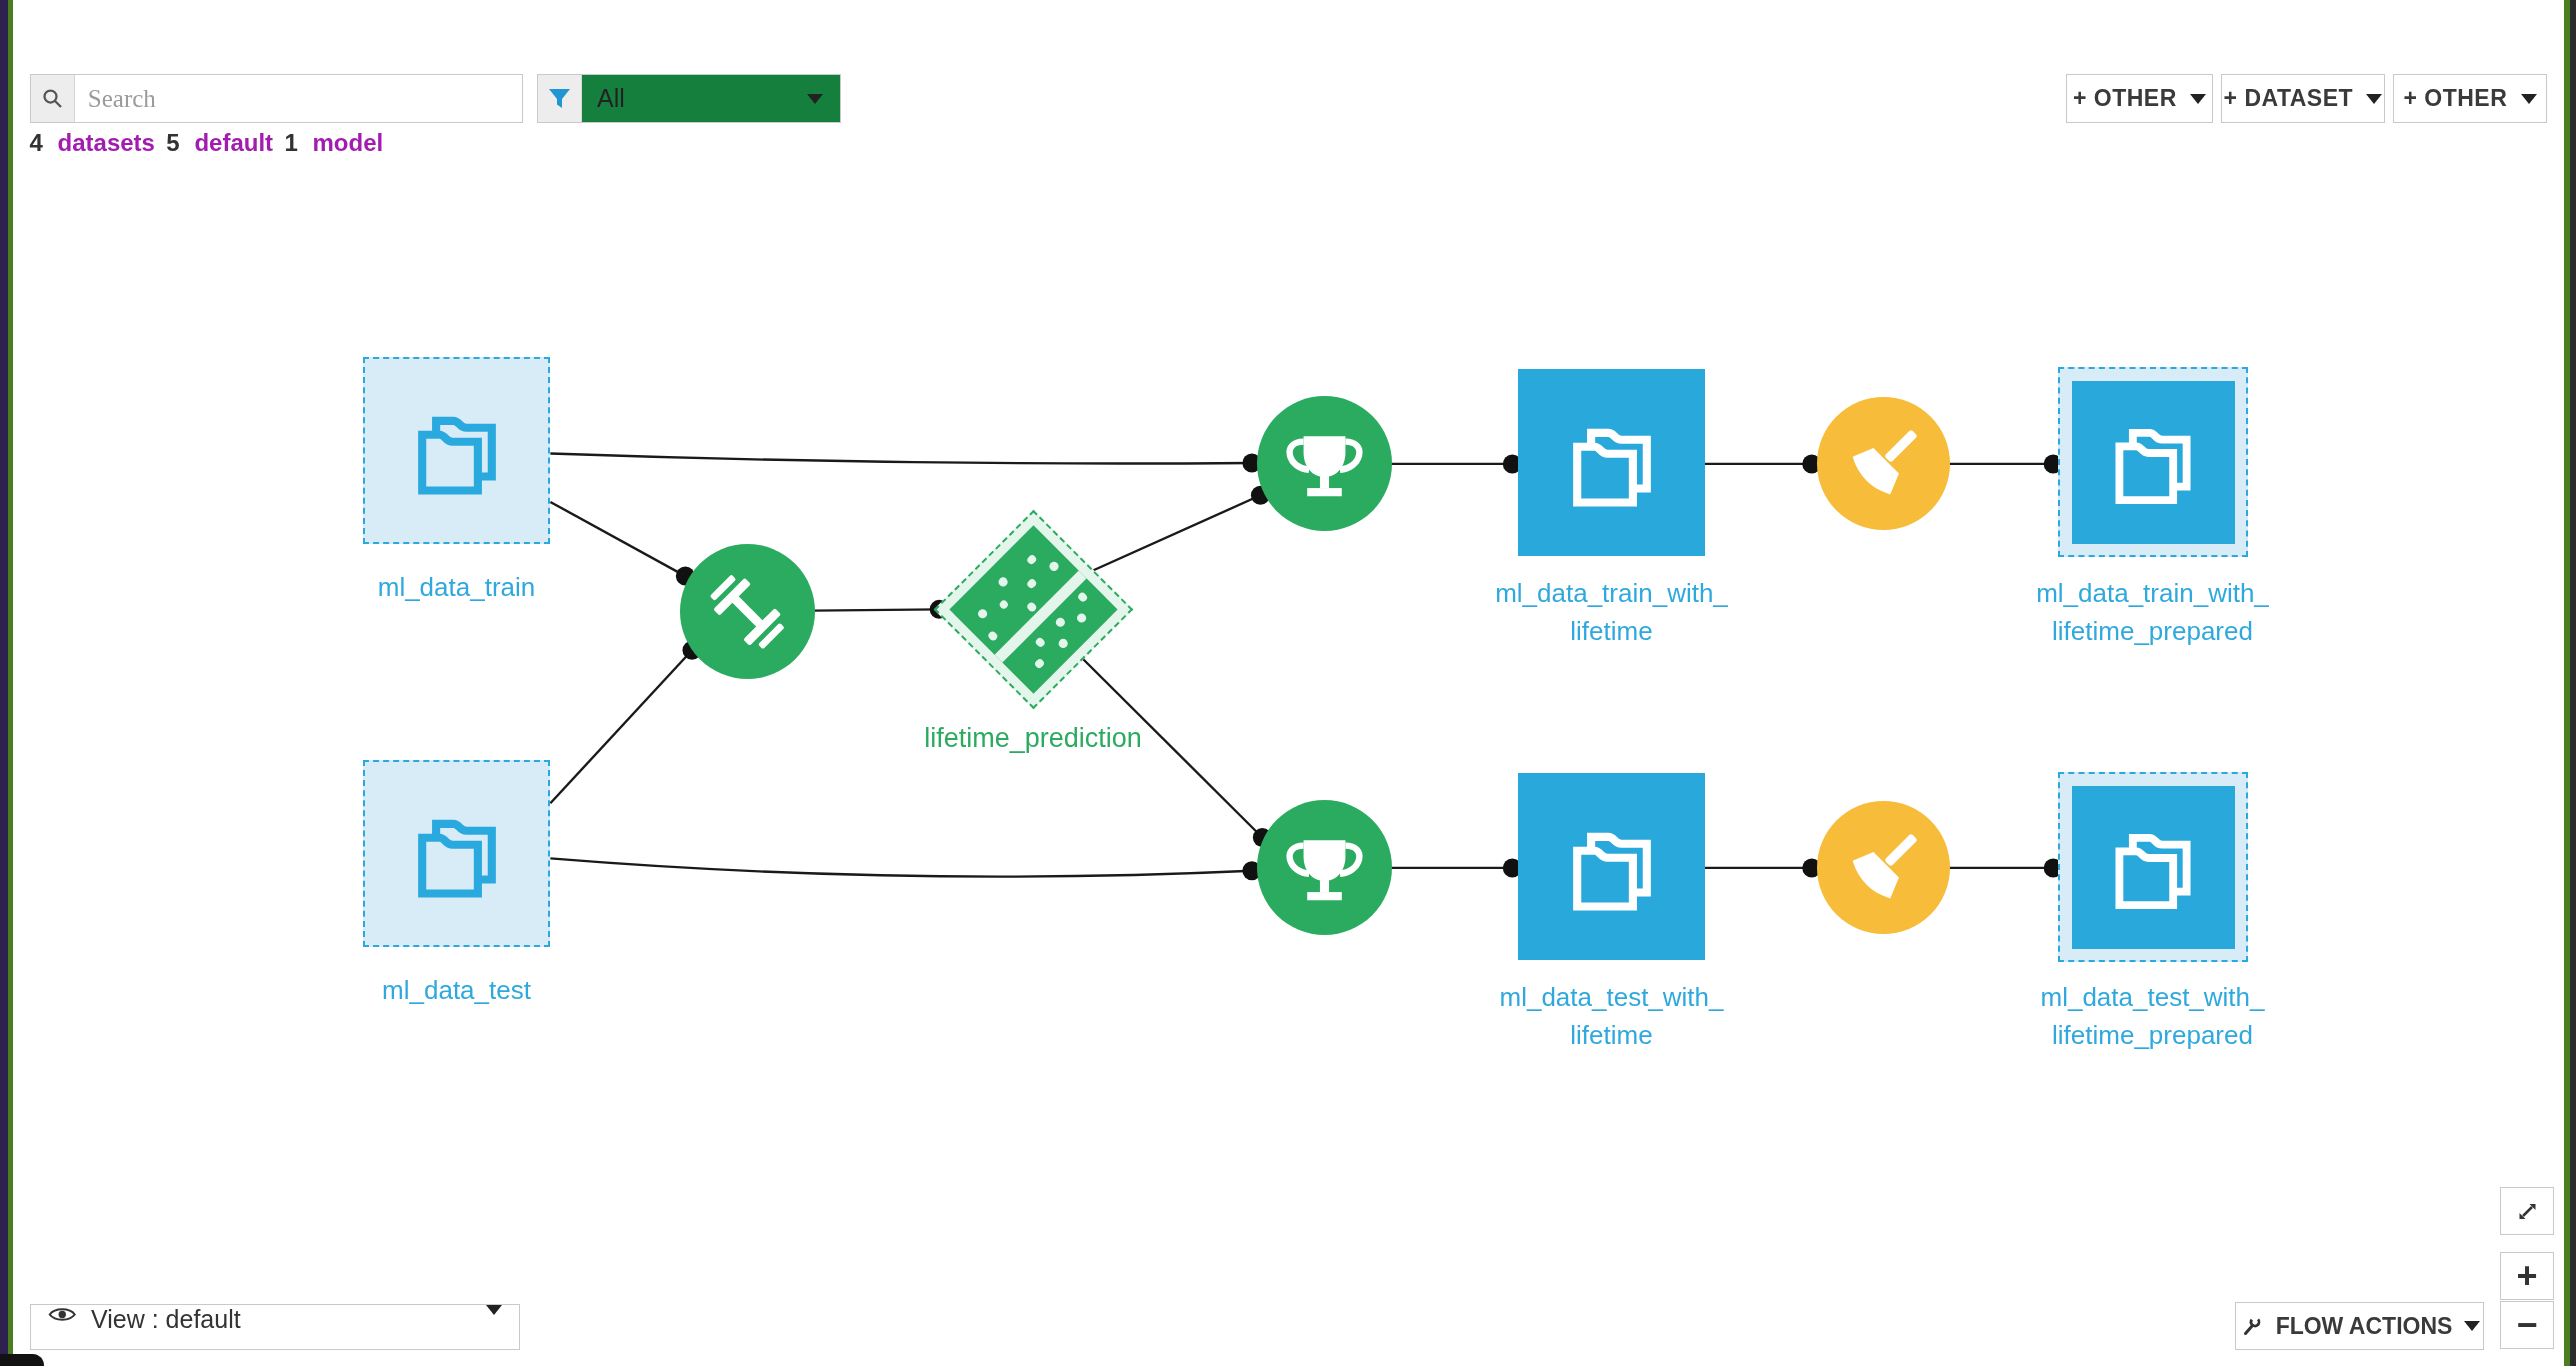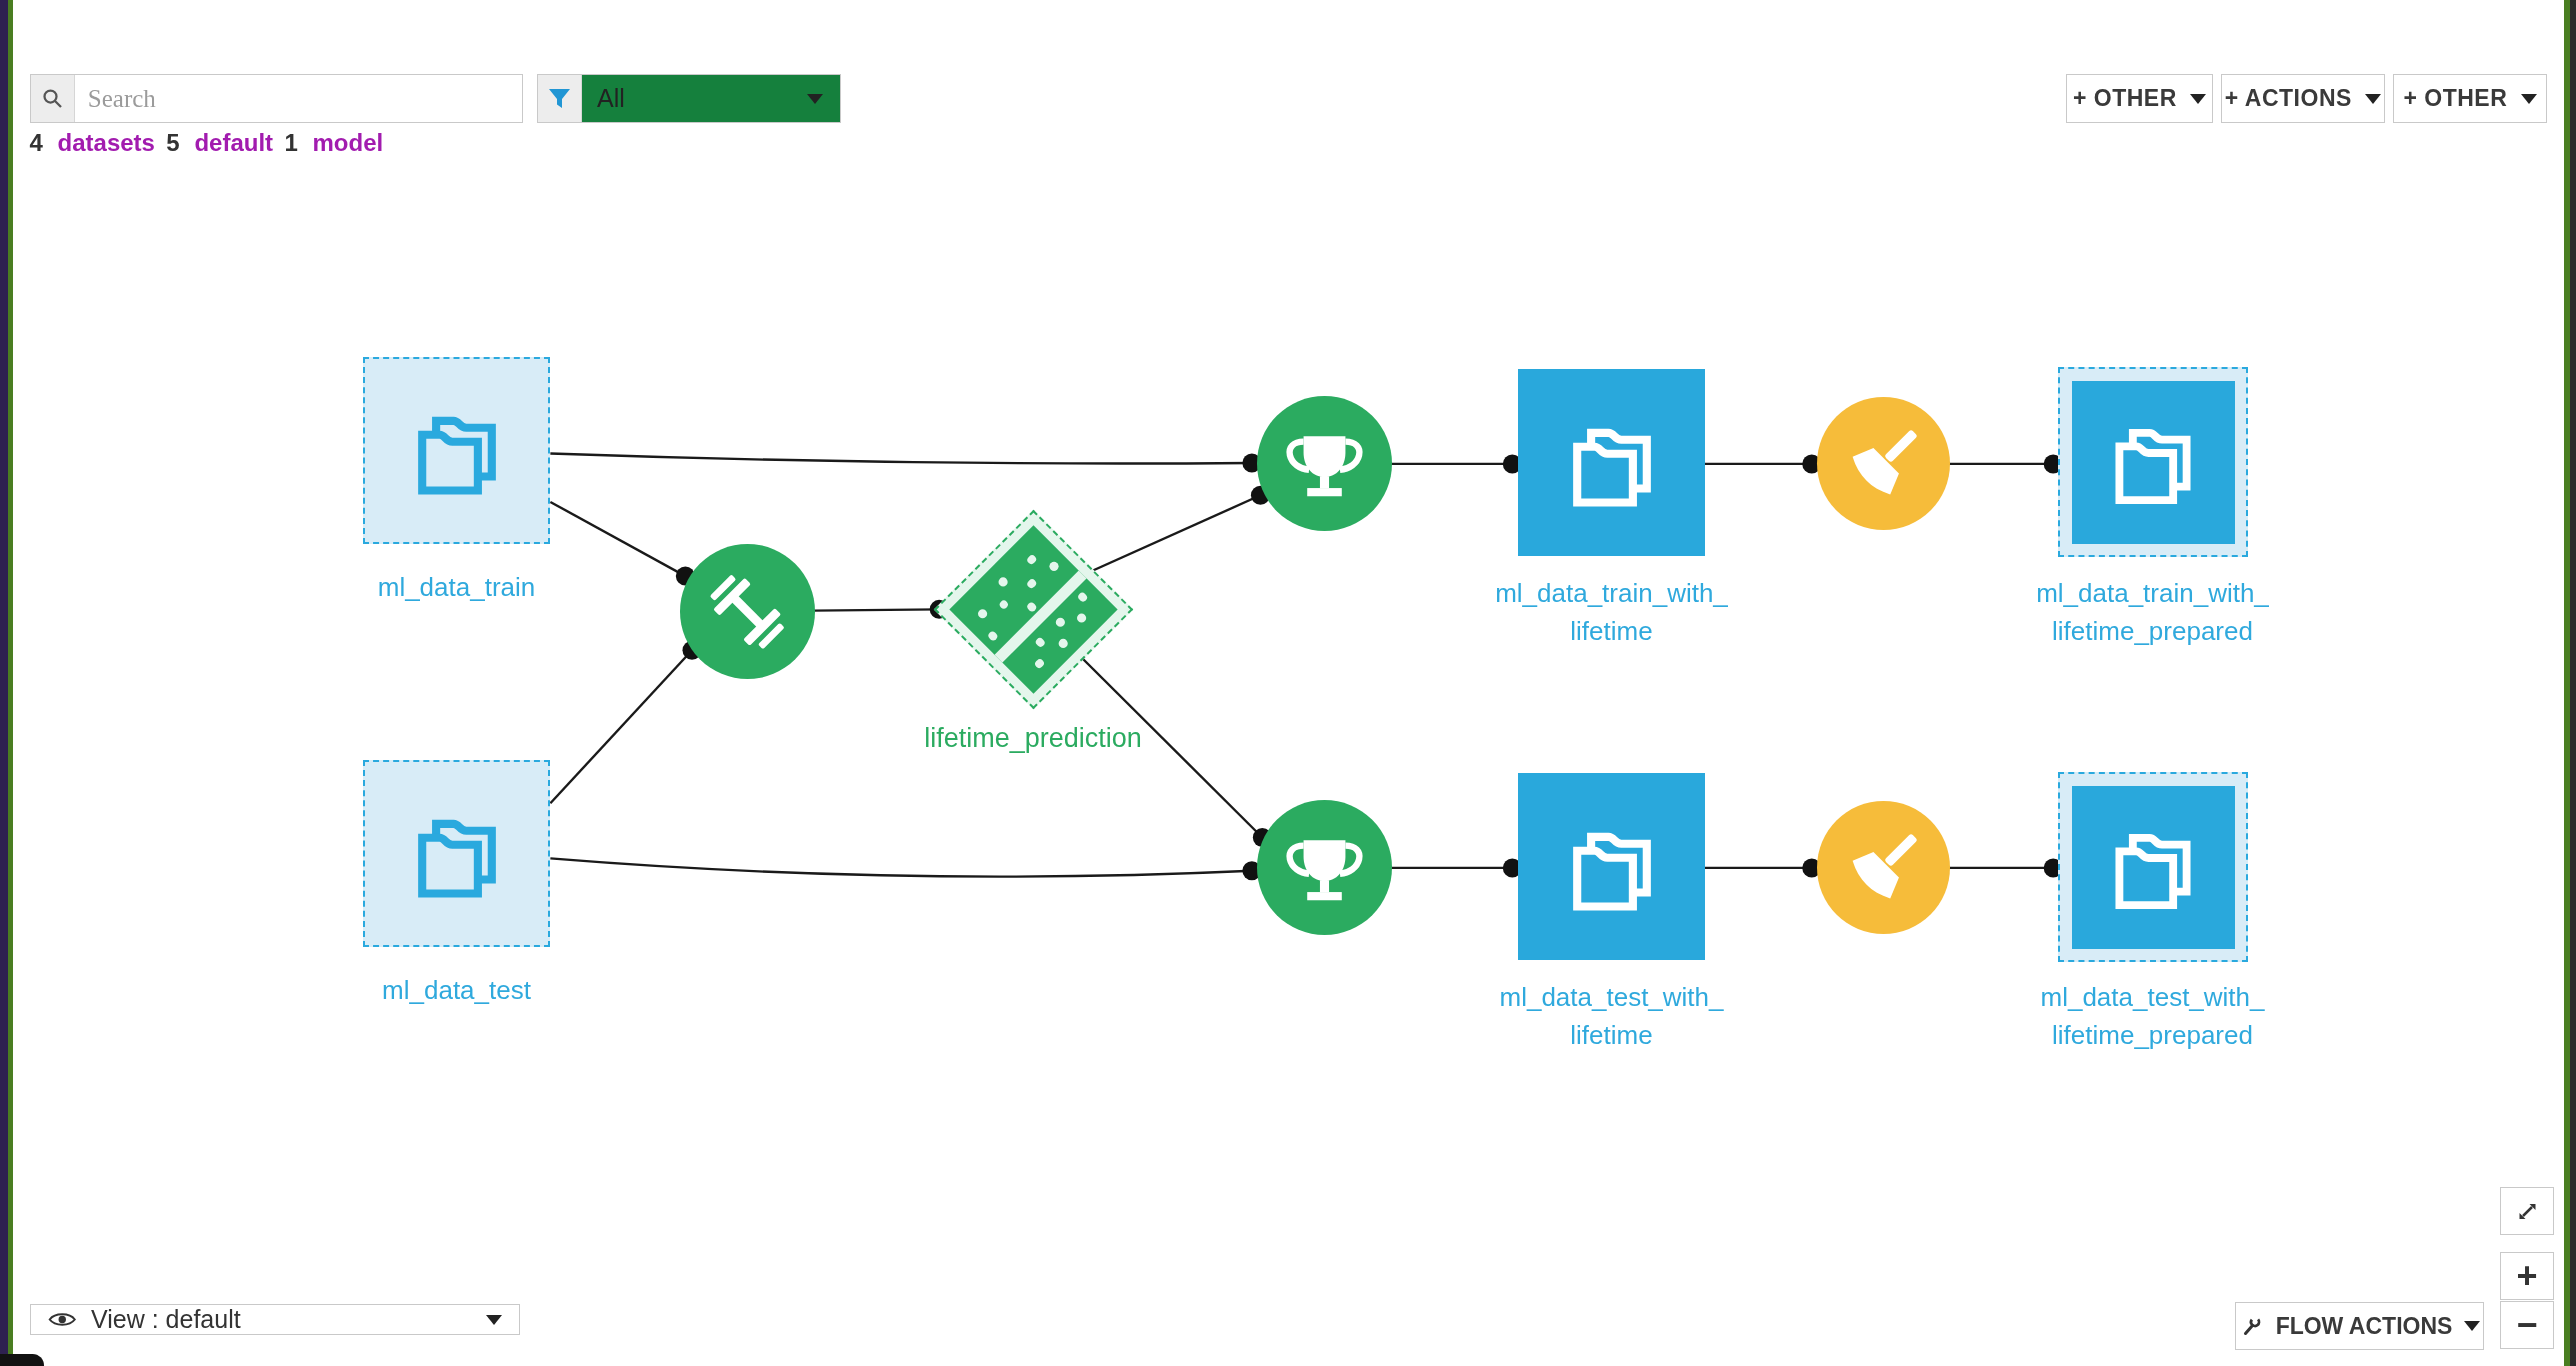--- a/index.html
+++ b/index.html
@@ -60,22 +60,22 @@
 
   .diamond-outer{position:absolute;width:141px;height:141px;transform:rotate(45deg);background:#e4f6ec;border:2.9px dashed #2bab60;}
   .diamond-inner{position:absolute;left:8.6px;top:8.6px;right:8.6px;bottom:8.6px;background:#2bab60;overflow:hidden;}
   .diamond-stripe{position:absolute;left:54%;top:-5%;width:9%;height:110%;background:#e4f6ec;}
   .ddot{position:absolute;width:8.6px;height:8.6px;border-radius:50%;background:#e4f6ec;}
 
   .node-label{position:absolute;text-align:center;font-size:26px;color:#2fa9dd;line-height:38px;}
   .node-label.green{color:#2bab60;font-size:27px;}
 
   
-  .view-btn{position:absolute;left:29.5px;top:1304px;width:490px;height:31px;border:1.9px solid #c9c9c9;background:#fff;
-            display:flex;align-items:center;font-size:25px;color:#333;cursor:pointer;}
+  .view-btn{position:absolute;left:29.5px;top:1304px;width:490px;height:46px;border:1.9px solid #c9c9c9;background:#fff;
+            display:flex;font-size:25px;color:#333;cursor:pointer;}
   .view-btn .eye{margin:0 15px 0 17px;}
   .view-caret{margin-left:auto;margin-right:17px;}
 
   .flow-actions-btn{position:absolute;left:2235px;top:1302px;width:249px;height:48px;border:1.9px solid #c9c9c9;background:#fff;
             display:flex;align-items:center;justify-content:center;gap:11.4px;font-size:23px;font-weight:700;color:#3a3a3a;cursor:pointer;}
 
   .zoom-btn{position:absolute;left:2500px;width:54px;height:48px;border:1.9px solid #c9c9c9;background:#fff;
             display:flex;align-items:center;justify-content:center;font-size:36px;font-weight:700;color:#333;cursor:pointer;}
   .zb-expand{top:1187px;}
   .zb-plus{top:1252px;}
@@ -276,21 +276,21 @@
     </div>
     <span class="filter-value">All</span>
     <span class="caret-dark filter-caret"></span>
   </div>
 
   <div class="add-btn btn-recipe">
     <span>+ OTHER</span>
     <span class="caret-dark"></span>
   </div>
   <div class="add-btn btn-dataset">
-    <span>+ ACTIONS</span>
+    <span>+ DATASET</span>
     <span class="caret-dark"></span>
   </div>
   <div class="add-btn btn-other">
     <span>+ OTHER</span>
     <span class="caret-dark"></span>
   </div>
 
   <div class="counts">
     <span class="num">4</span><span class="lbl">datasets</span><span class="num">5</span><span class="lbl">default</span><span class="num">1</span><span class="lbl">model</span>
   </div>

